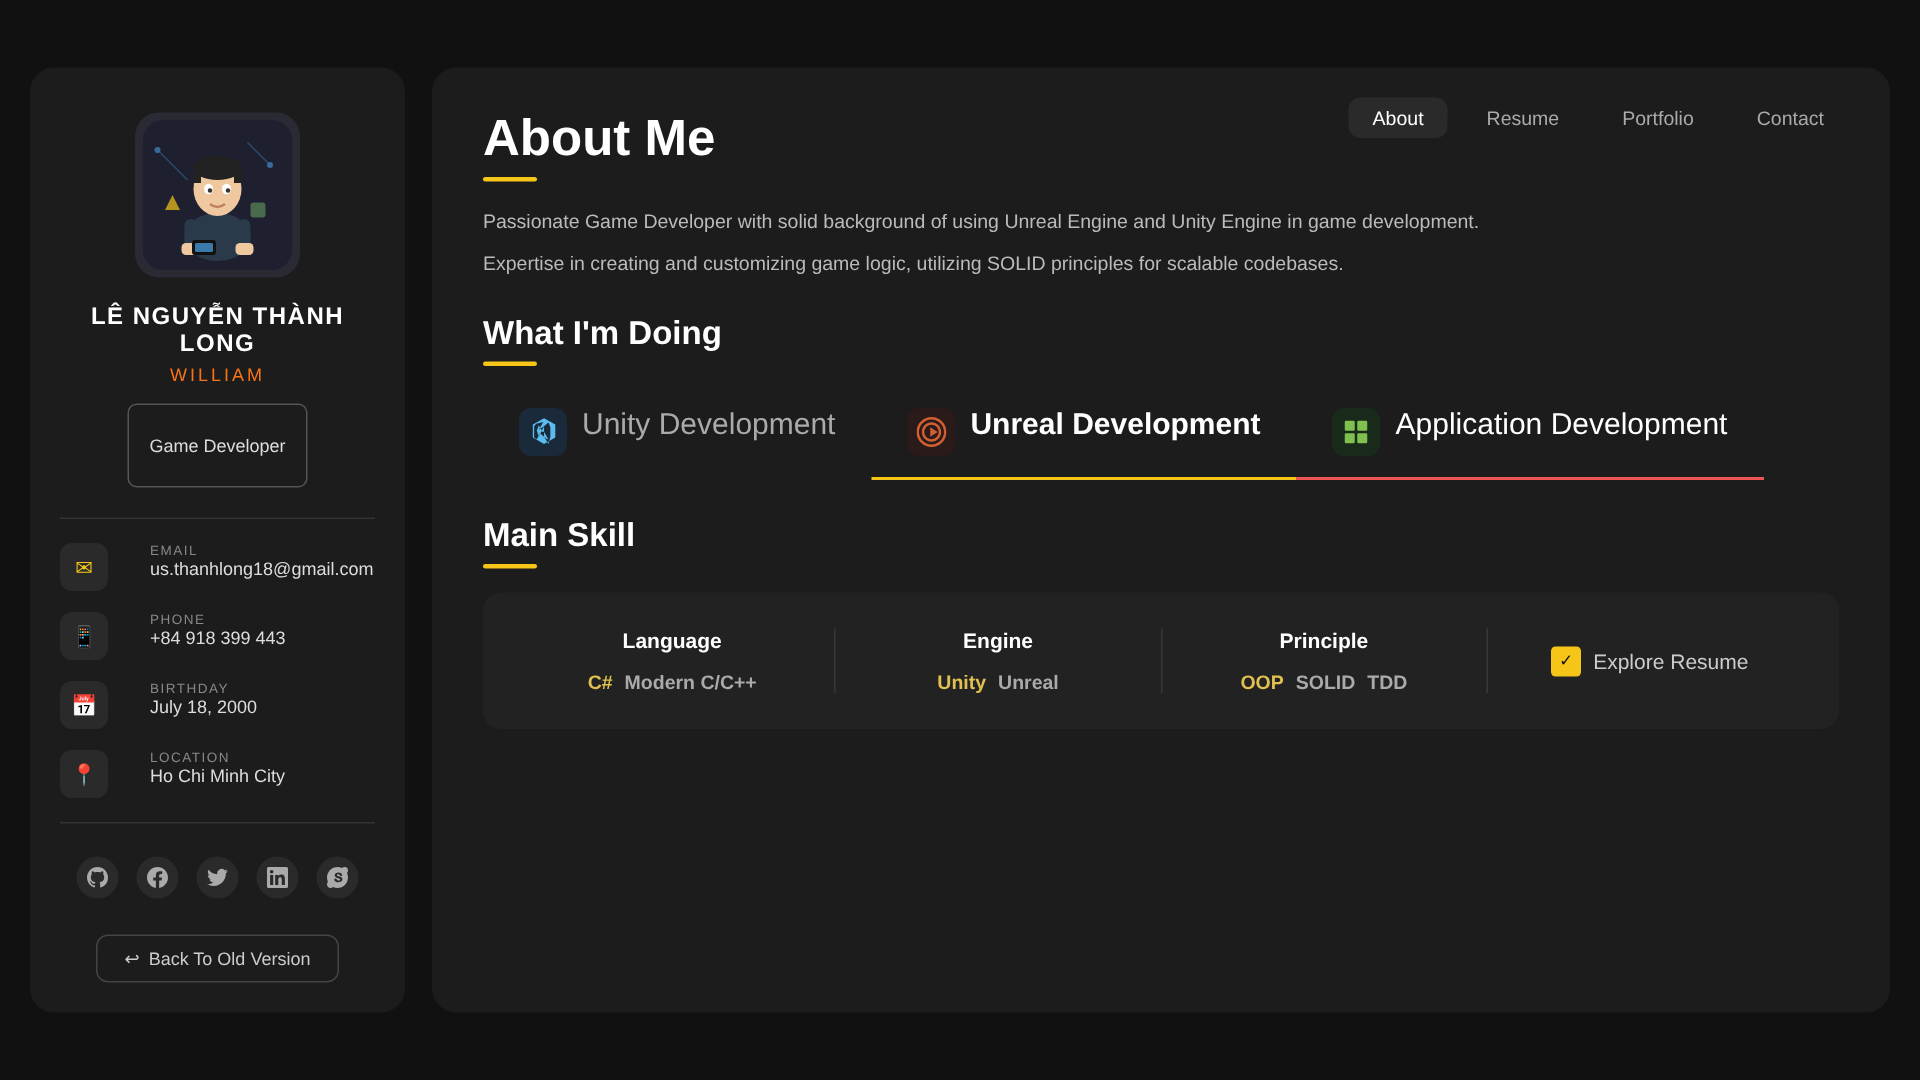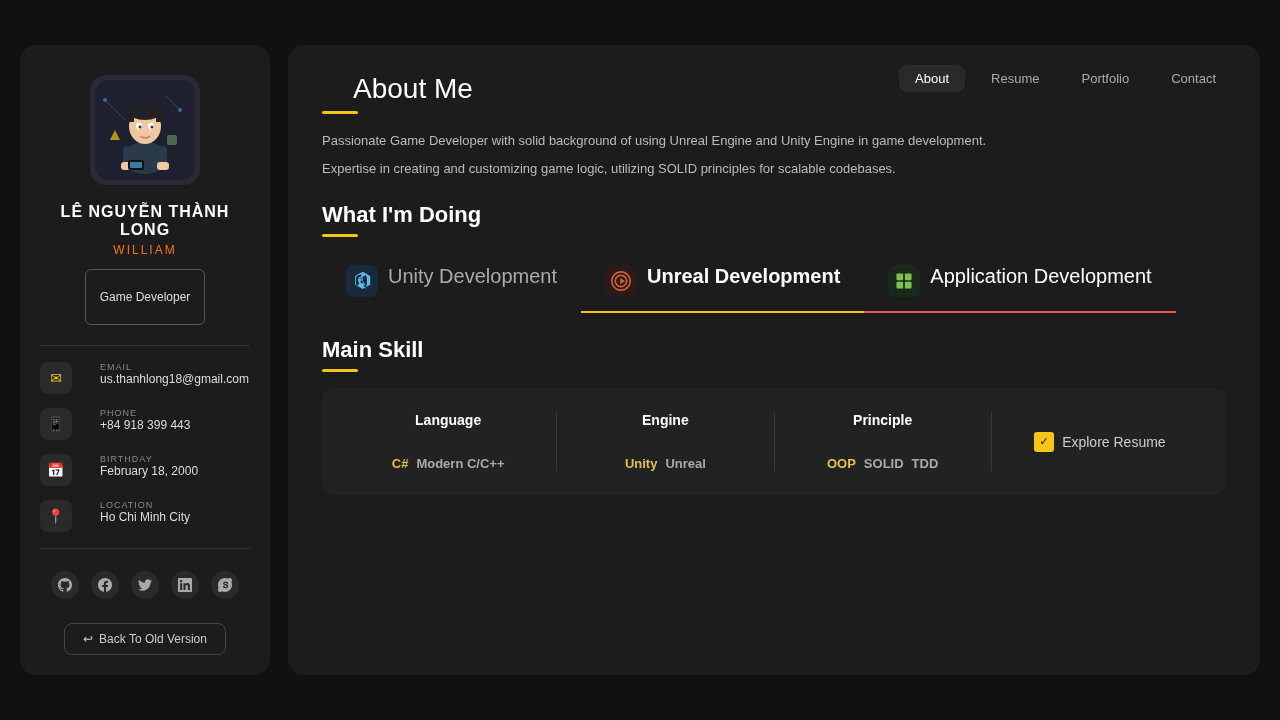--- a/index.html
+++ b/index.html
@@ -172,24 +172,23 @@
       cursor: pointer;
       color: #aaaaaa;
     }
     .nav-item.active {
       background: #2a2a2a;
       color: #ffffff;
     }
 
     
     .section-title {
-      font-size: 28px;
-      font-weight: 400;
+      font-size: 34px;
+      font-weight: 700;
       margin-bottom: 6px;
-      margin-left: 31px;
     }
     .yellow-bar {
       width: 36px;
       height: 3px;
       background: #f5c518;
       border-radius: 2px;
       margin-bottom: 16px;
     }
     .about-text {
       font-size: 13px;
@@ -251,21 +250,21 @@
       padding: 24px 28px;
       display: flex;
       gap: 0;
       align-items: stretch;
     }
     .skill-col {
       flex: 1;
       display: flex;
       flex-direction: column;
       align-items: center;
-      gap: 28px;
+      gap: 12px;
     }
     .skill-col-divider {
       width: 1px;
       background: #383838;
       margin: 0 10px;
     }
     .skill-col-title {
       font-size: 14px;
       font-weight: 600;
       color: #ffffff;
@@ -373,21 +372,21 @@
         <div class="info-icon">📱</div>
         <div class="info-text">
           <span class="info-label">PHONE</span>
           <span class="info-value">+84 918 399 443</span>
         </div>
       </div>
       <div class="info-item">
         <div class="info-icon">📅</div>
         <div class="info-text">
           <span class="info-label">BIRTHDAY</span>
-          <span class="info-value">February 18, 2000</span>
+          <span class="info-value">July 18, 2000</span>
         </div>
       </div>
       <div class="info-item">
         <div class="info-icon">📍</div>
         <div class="info-text">
           <span class="info-label">LOCATION</span>
           <span class="info-value">Ho Chi Minh City</span>
         </div>
       </div>
     </div>

